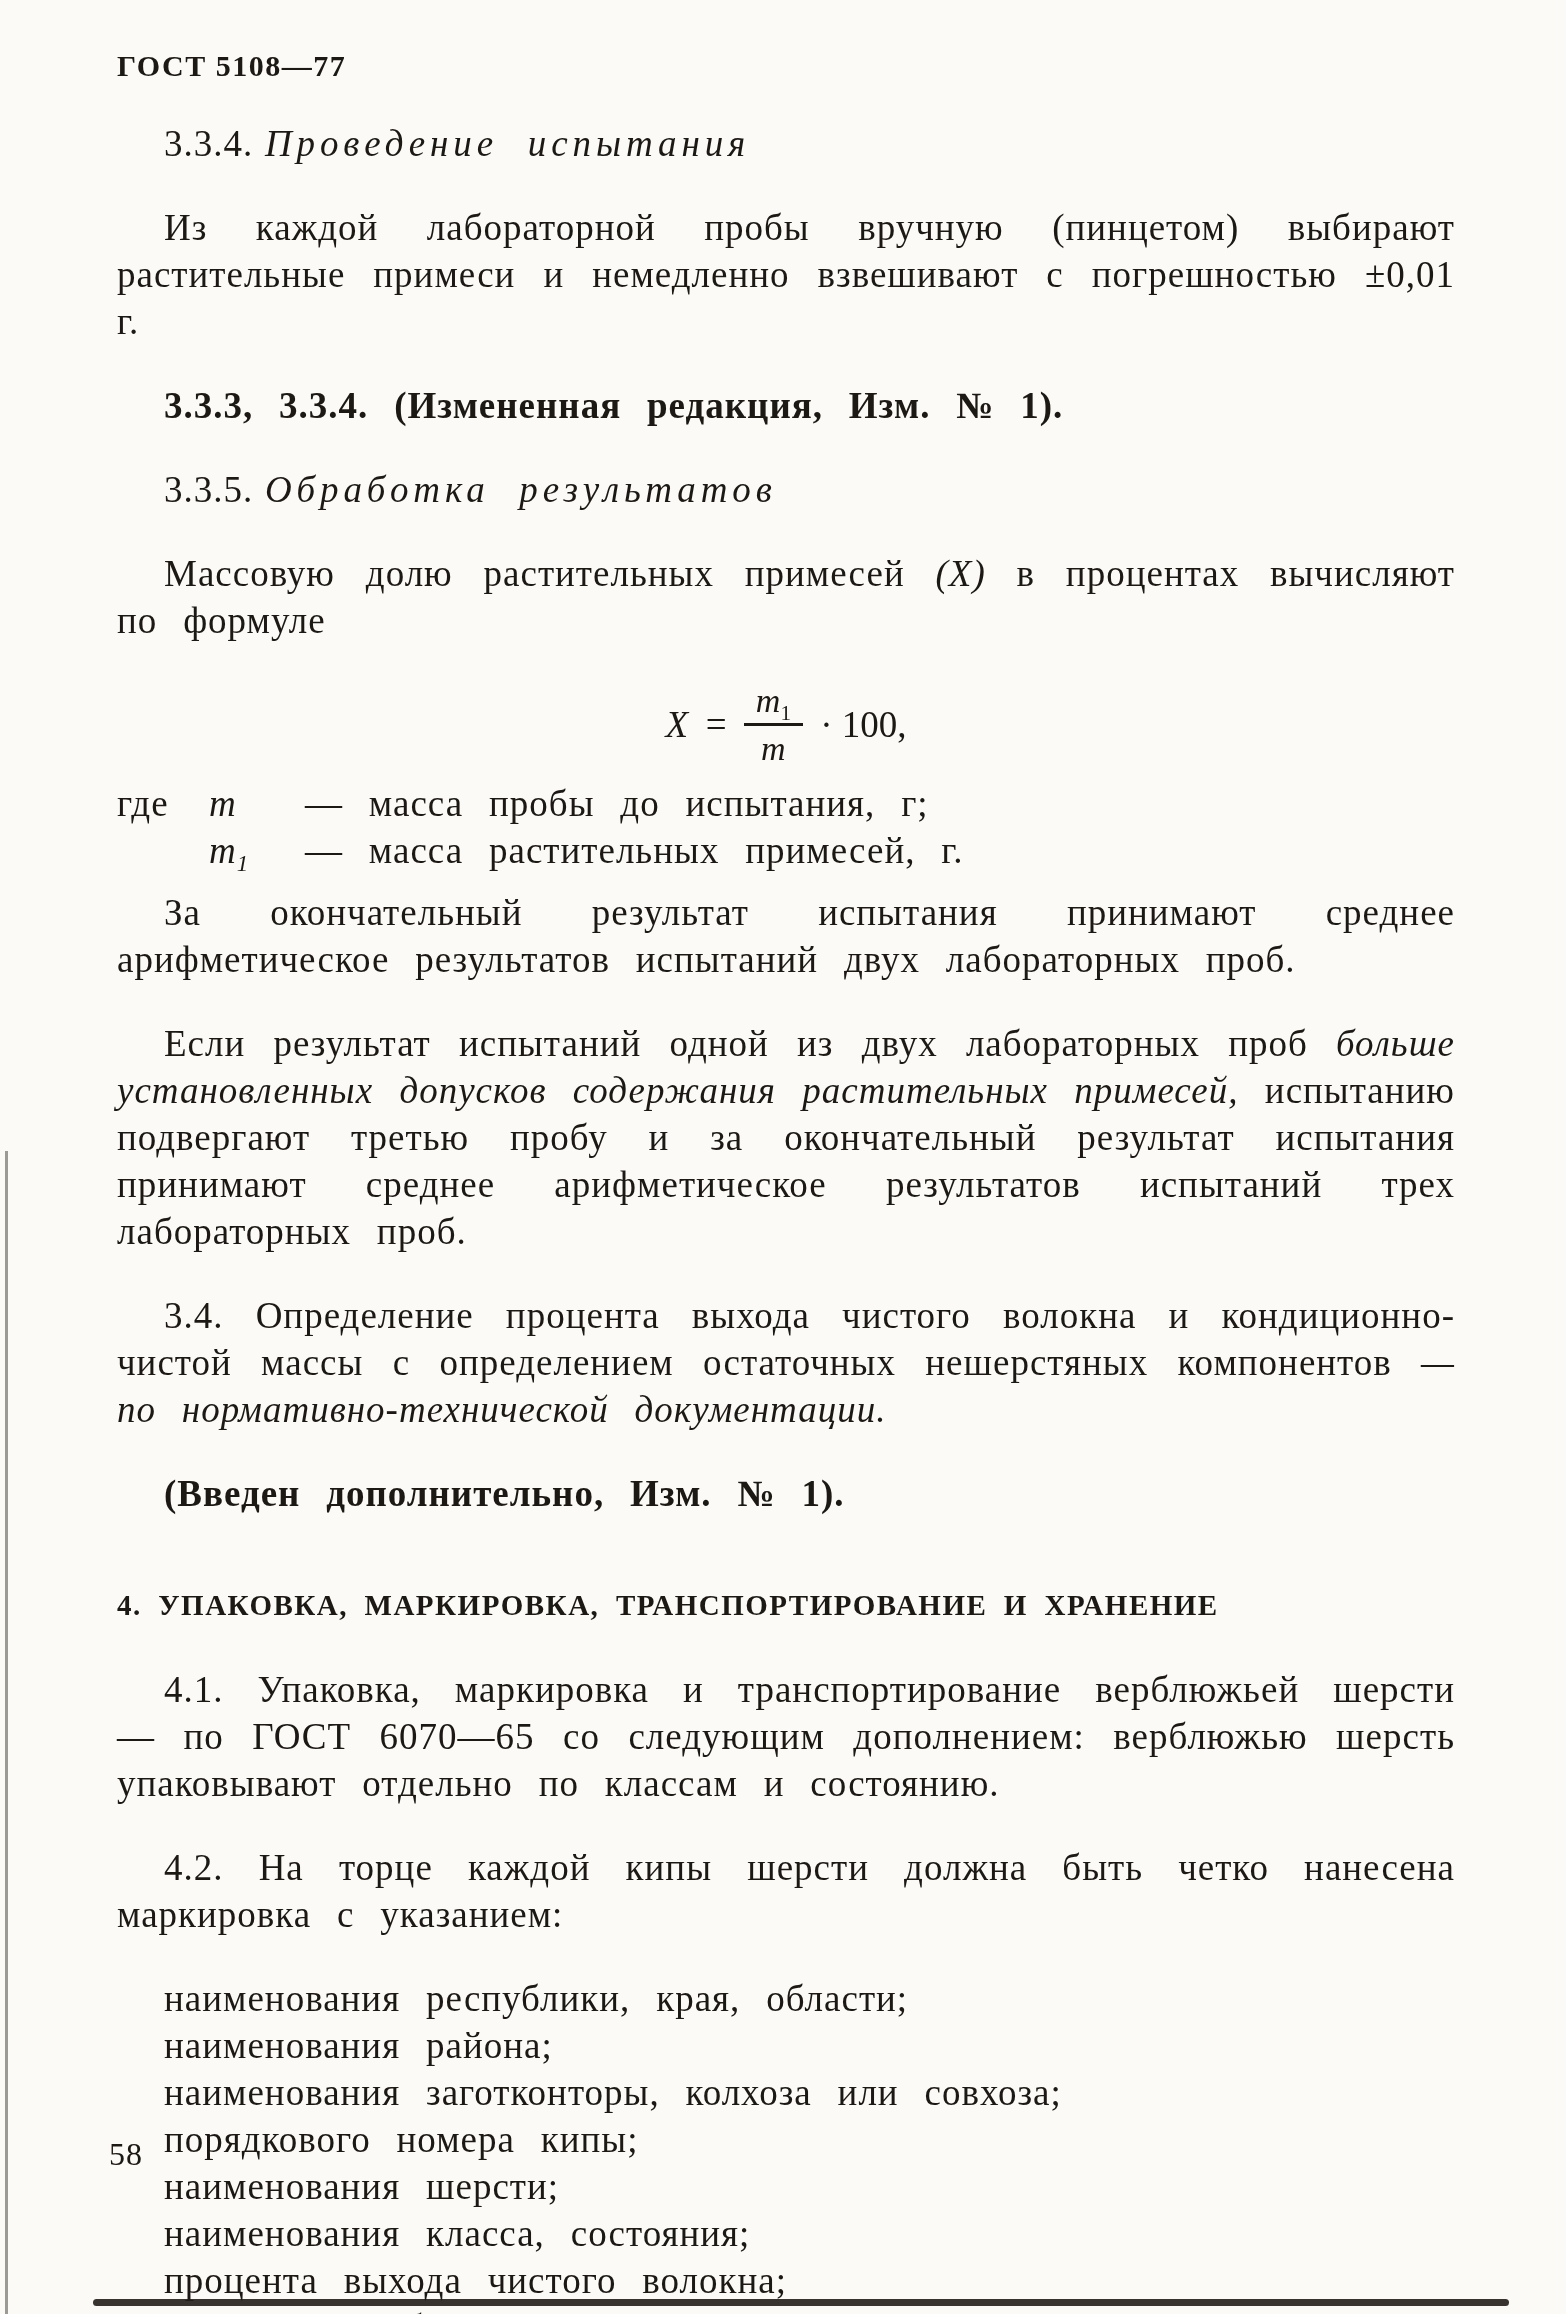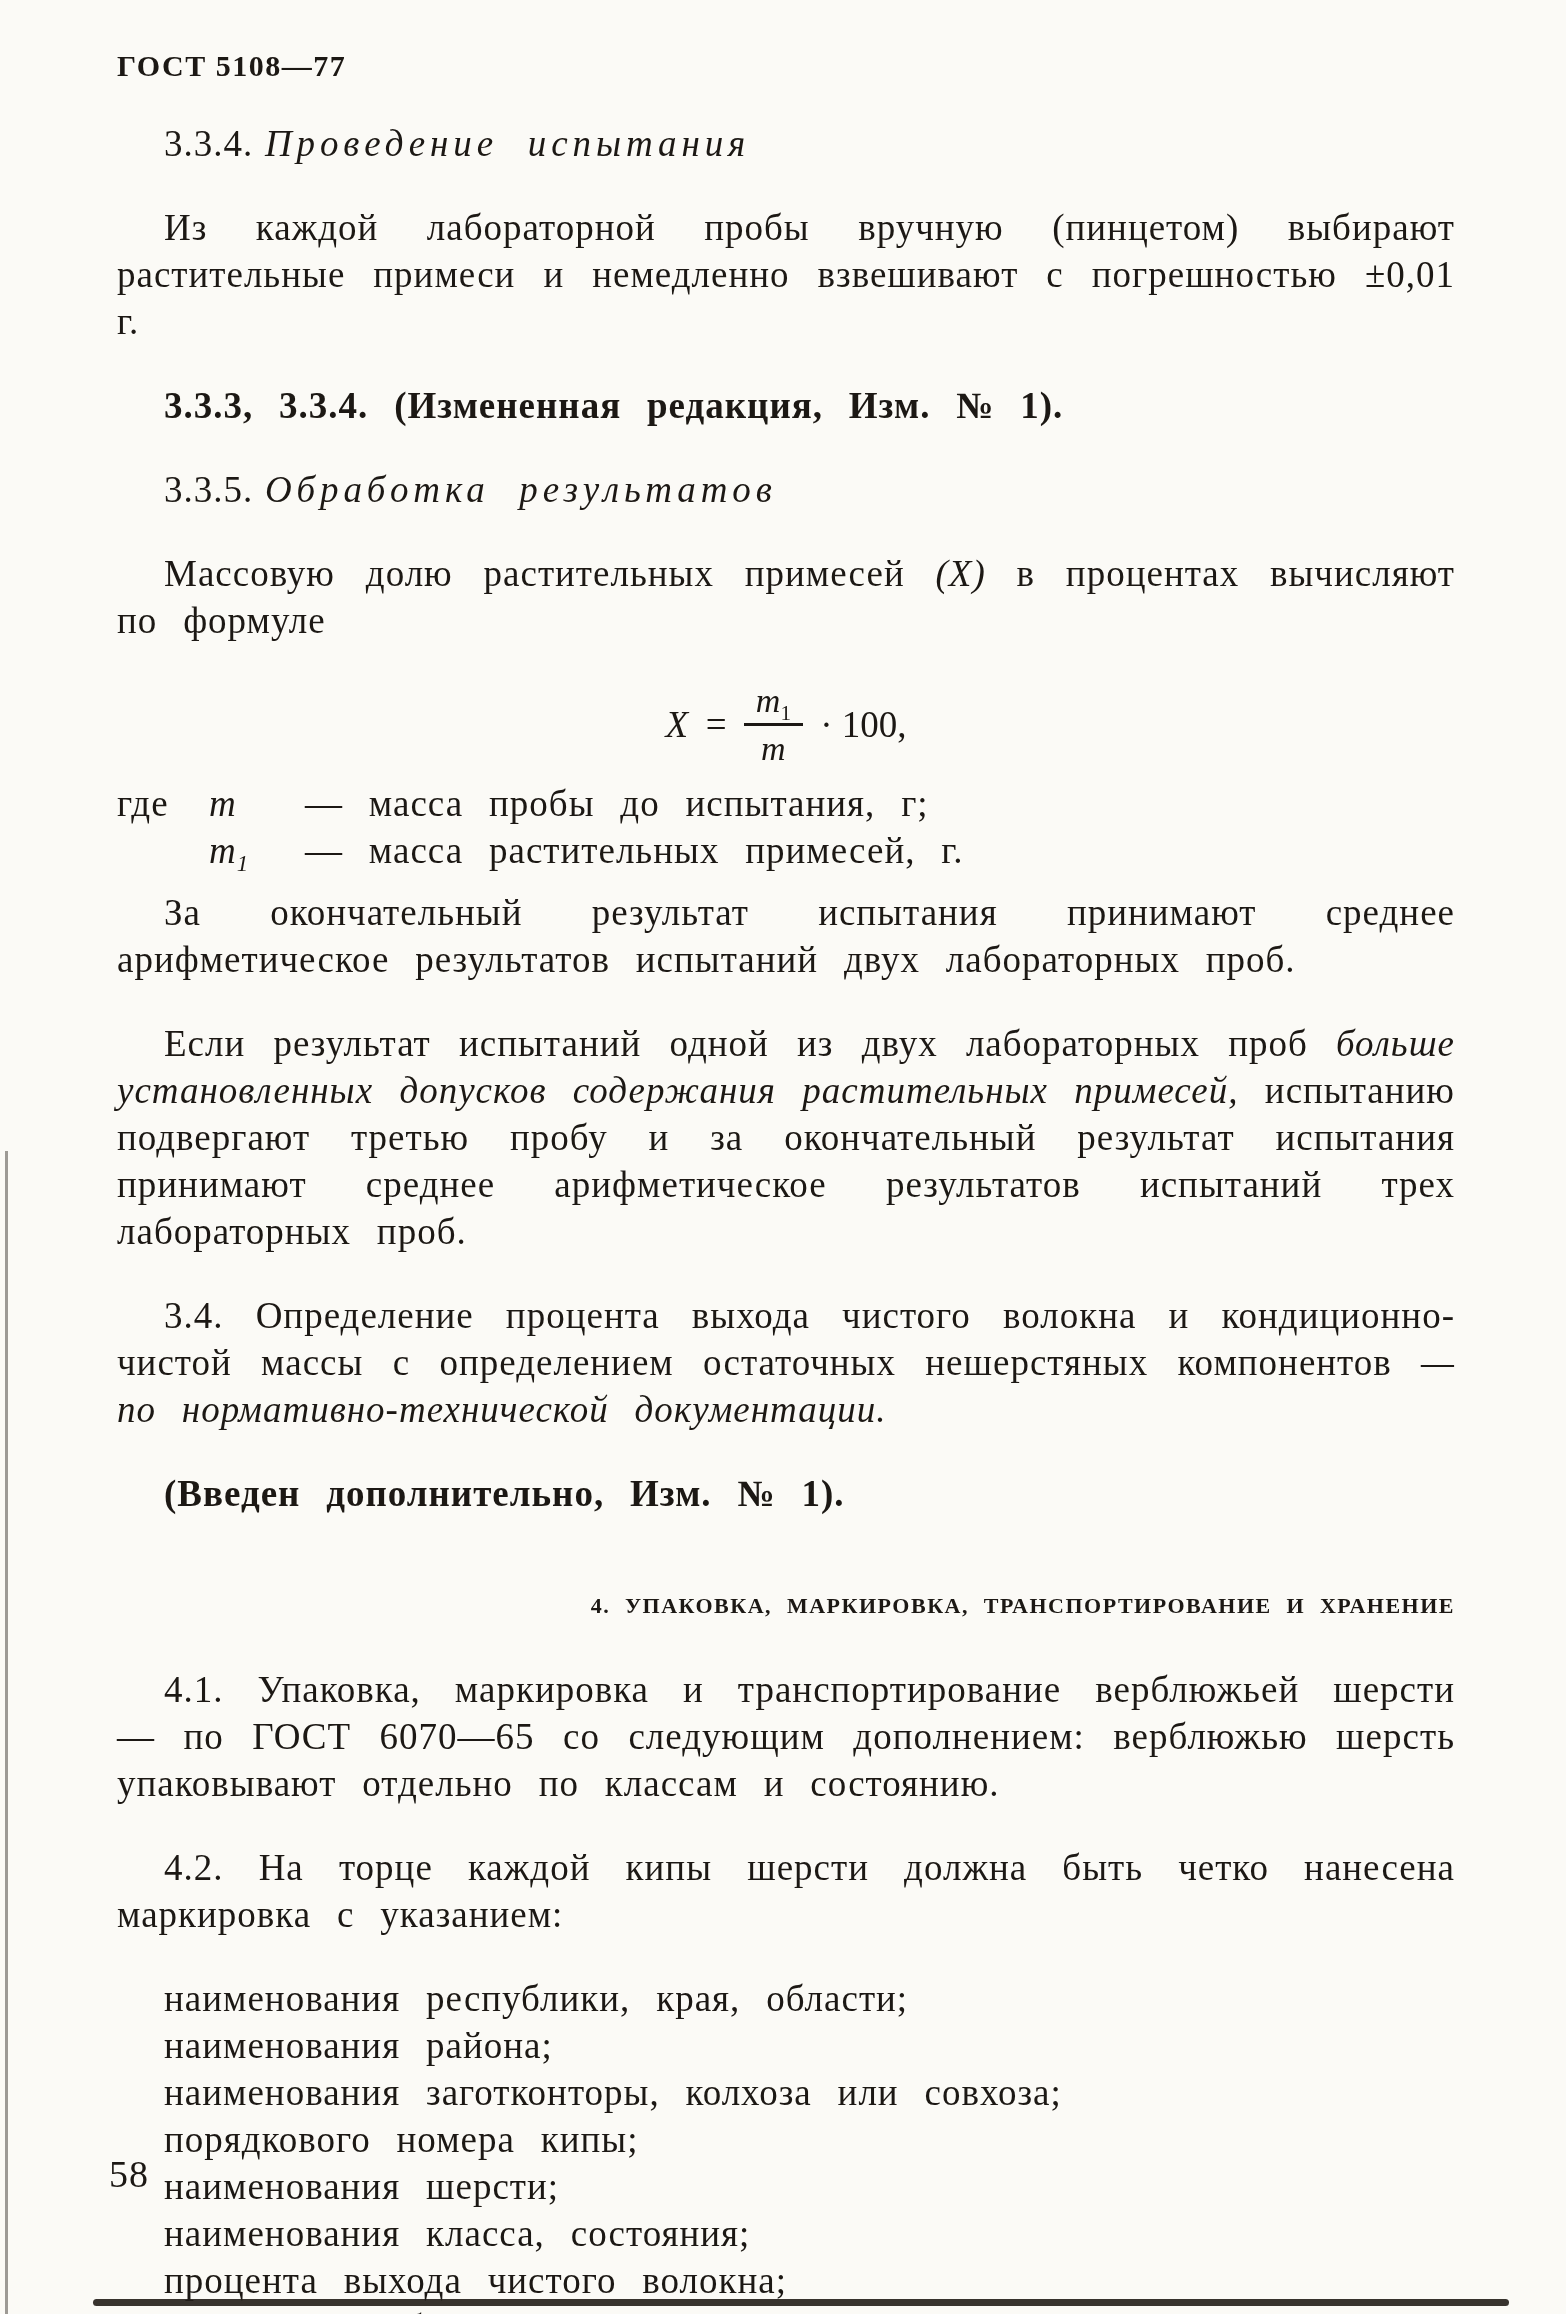--- a/index.html
+++ b/index.html
@@ -30,24 +30,24 @@
   .f-var{font-style:italic;}
   .frac{display:inline-flex;flex-direction:column;align-items:center;line-height:1.15;}
   .frac .bar{height:2.9px;background:var(--ink);align-self:stretch;margin:2.9px 0;}
   .frac .num,.frac .den{font-size:34px;padding:0 11.7px;}
   sub{font-size:0.62em;line-height:0;}
   
   .where-line{line-height:47px;}
   .w-lead{display:inline-block;min-width:92px;}
   .w-sym{display:inline-block;min-width:96px;font-style:italic;}
   
-  .sec-heading{text-align:right;font-weight:700;font-size:22px;letter-spacing:1.5px;
+  .sec-heading{text-align:left;font-weight:700;font-size:29px;letter-spacing:1.5px;
                word-spacing:7.8px;margin:65px 0 37px;white-space:nowrap;}
   .list-item{padding-left:47px;}
-  .page-number{position:absolute;left:109px;bottom:118px;font-size:38px;letter-spacing:1px;}
+  .page-number{position:absolute;left:109px;bottom:141px;font-size:32px;letter-spacing:1px;}
   
   .scan-bottom{position:absolute;left:93px;right:57px;bottom:7.8px;height:6.8px;
                background:#221d18;border-radius:3.9px;opacity:.9;}
   .scan-left{position:absolute;left:4.9px;top:1151px;bottom:0;width:2.9px;
              background:#2a2520;opacity:.45;}
 </style>
 </head>
 <body>
 
 <div class="page">

